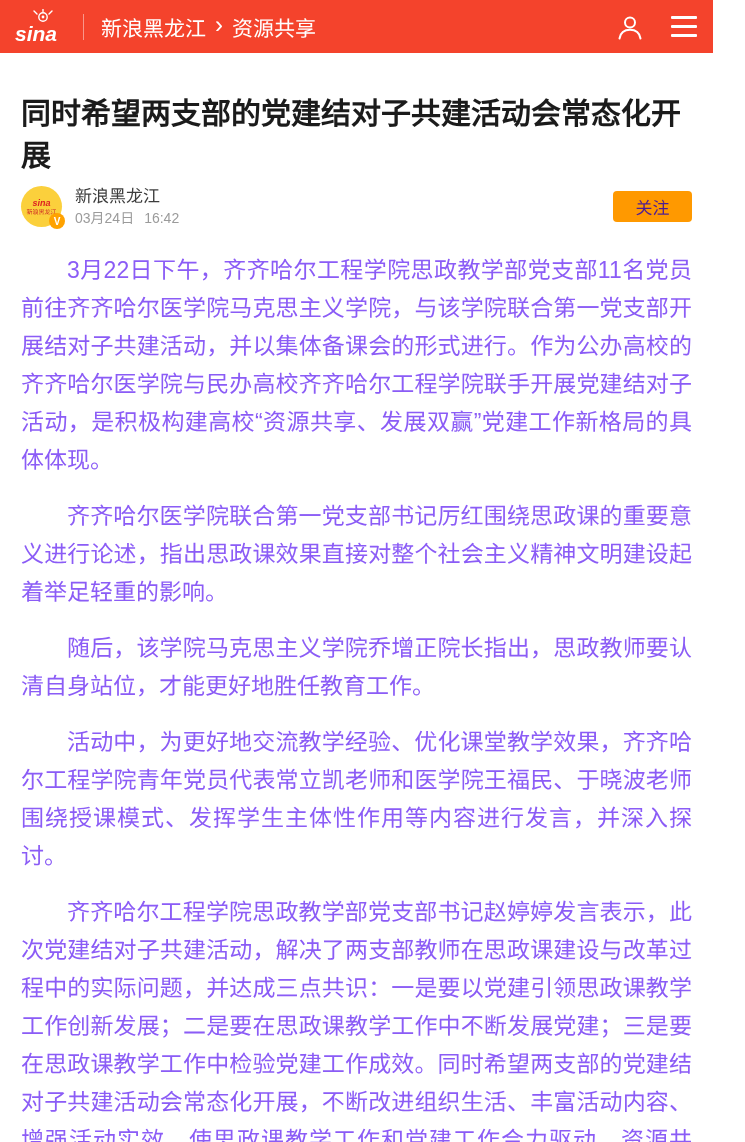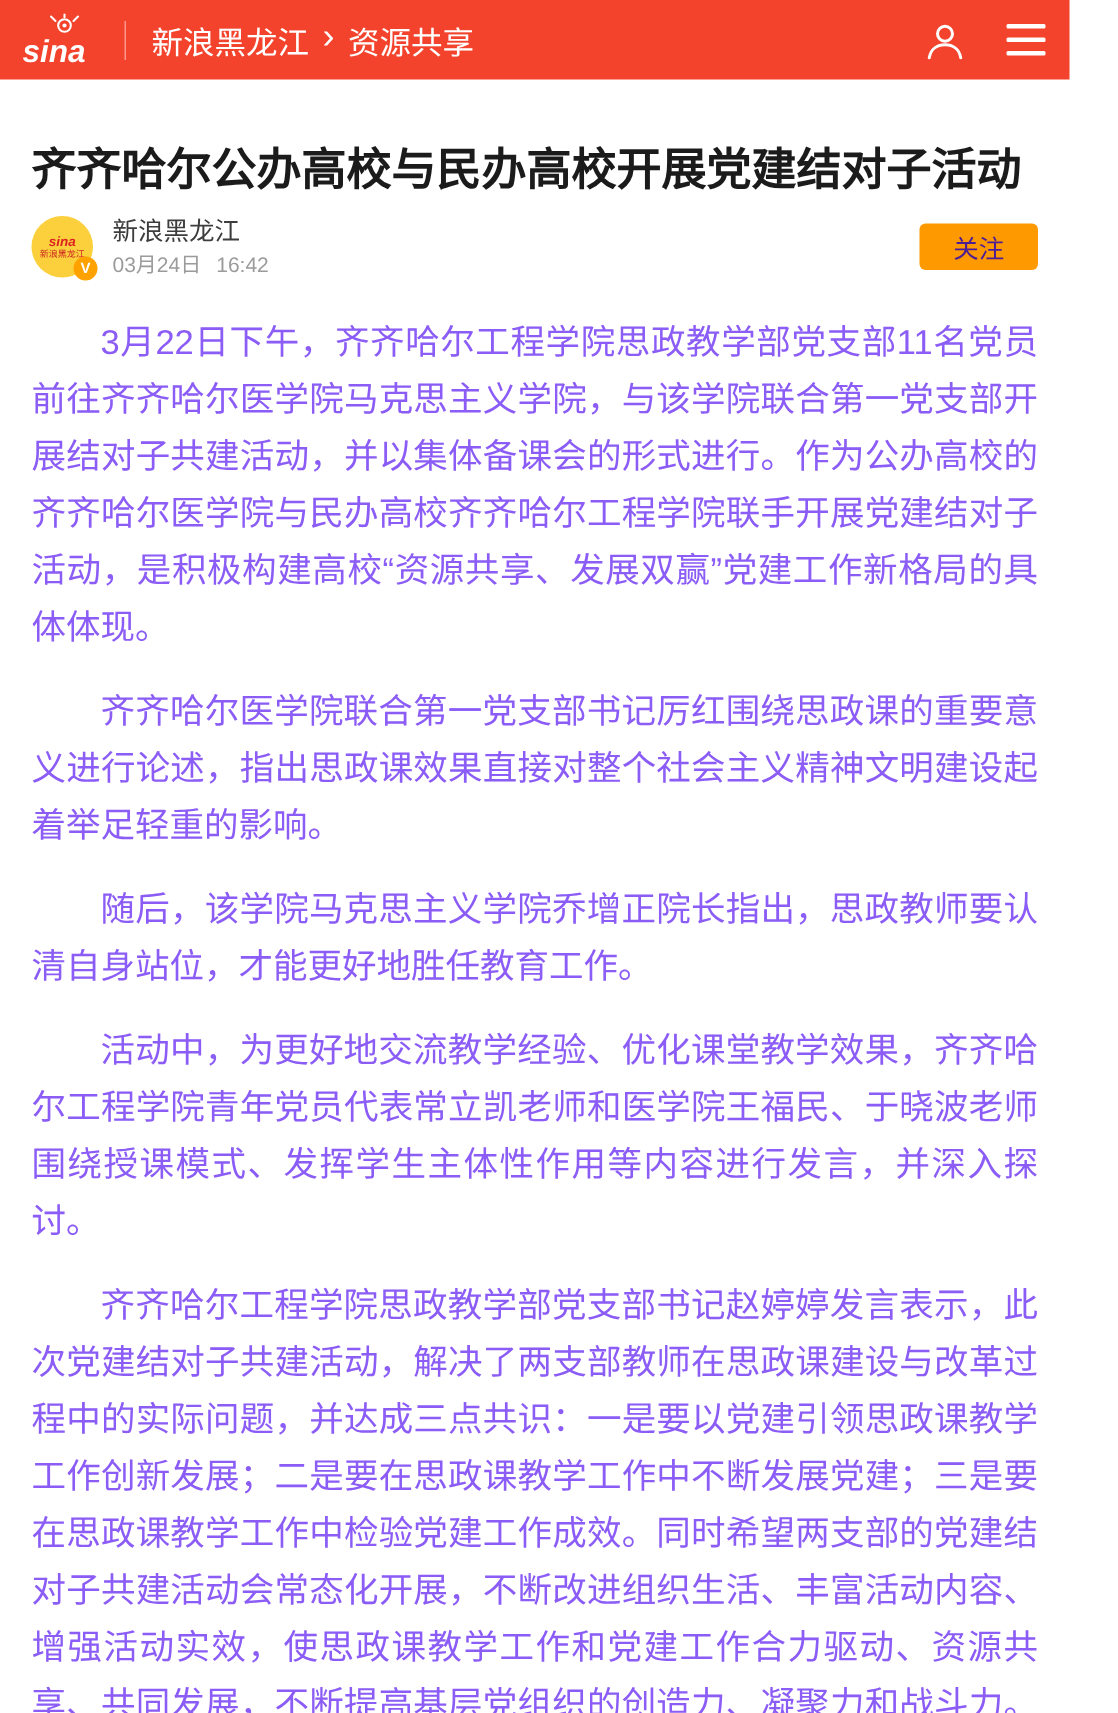--- a/index.html
+++ b/index.html
@@ -127,21 +127,21 @@
       </svg>
     </button>
     <button class="menu-btn" aria-label="menu">
       <span class="bar"></span>
       <span class="bar"></span>
       <span class="bar"></span>
     </button>
   </div>
 
   <div class="main">
-    <h1 class="article-title">齐齐哈尔公办高校与民办高校开展党建结对子活动</h1>
+    <h1 class="article-title">同时希望两支部的党建结对子共建活动会常态化开展</h1>
 
     <div class="author-row">
       <div class="avatar">
         <span class="avatar-inner1">sina</span>
         <span class="avatar-inner2">新浪黑龙江</span>
         <span class="v-badge">V</span>
       </div>
       <div class="author-meta">
         <span class="author-name">新浪黑龙江</span>
         <span class="author-date">

